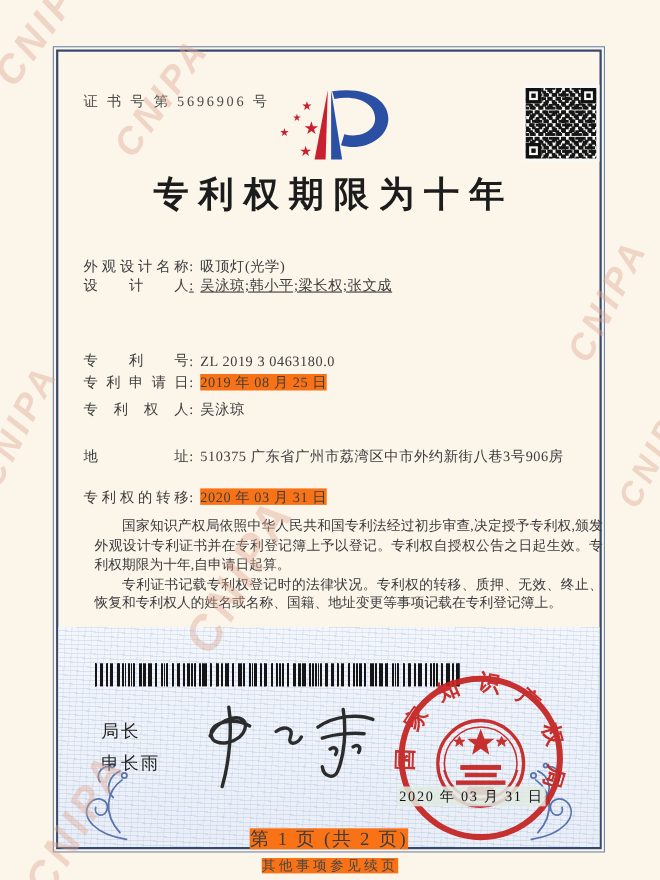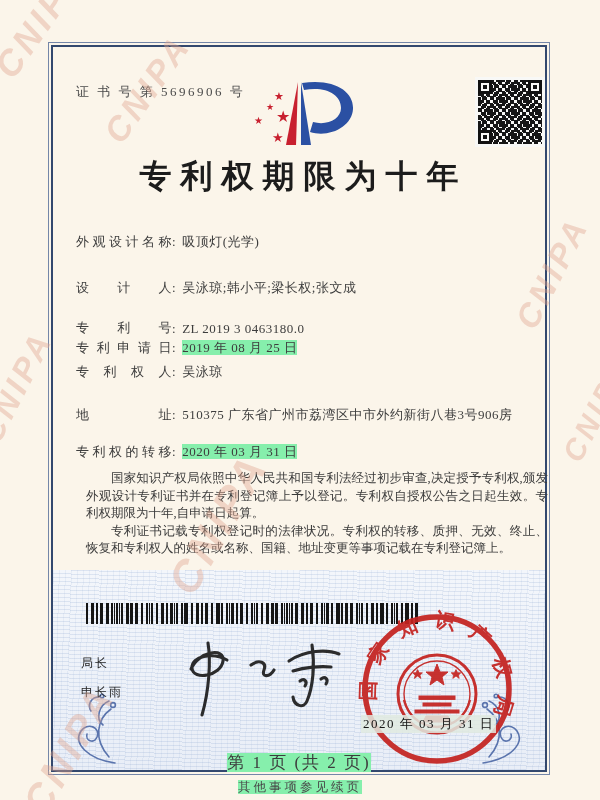--- a/index.html
+++ b/index.html
@@ -54,35 +54,35 @@
   .title{
     position:absolute;left:0;right:0;top:112px;text-align:center;z-index:4;
     font-size:32px;font-weight:700;color:#1c1c1c;letter-spacing:9px;text-indent:9px;
   }
   
   .field{position:absolute;left:27px;z-index:4;font-size:13px;color:#3d3d3d;letter-spacing:.5px;white-space:nowrap;}
   .field .lbl{display:inline-block;width:96px;text-align:justify;text-align-last:justify;vertical-align:bottom;}
   .field .colon{margin-right:6px;}
   .grant-right{position:absolute;left:262px;top:0;white-space:nowrap;}
   .grant-right .lbl{width:78px;}
-  .hl{background:#86efac;}
+  .hl{background:#f97316;}
   
   .paras{position:absolute;left:37px;top:427px;width:462px;z-index:4;
     font-size:12.5px;line-height:17.5px;color:#3b3b3b;text-align:justify;}
   .paras p{margin:0;text-indent:2em;}
   
   .barcode{
     position:absolute;left:37px;top:560px;width:332px;height:21px;z-index:4;
     background:
       repeating-linear-gradient(90deg,#151515 0 2px,transparent 2px 5px),
       repeating-linear-gradient(90deg,#151515 0 1px,transparent 1px 7px),
       repeating-linear-gradient(90deg,#151515 0 1px,transparent 1px 11px);
   }
-  .director{position:absolute;left:32px;z-index:4;font-family:"Liberation Sans","DejaVu Sans",sans-serif;
-    font-size:12px;color:#242424;letter-spacing:2px;}
+  .director{position:absolute;left:43px;z-index:4;font-family:"Liberation Sans","DejaVu Sans",sans-serif;
+    font-size:16px;color:#242424;letter-spacing:2px;}
   .dir-title{top:612px;}
   .dir-name{top:641px;}
   .signature{position:absolute;left:118px;top:592px;z-index:5;}
   .seal{position:absolute;left:303px;top:561px;z-index:5;opacity:.93;}
   .seal-date{
     position:absolute;left:312px;top:672px;z-index:6;
     font-size:13px;color:#141414;letter-spacing:1.5px;white-space:nowrap;
     background:rgba(224,234,224,.85);padding:0 2px;
   }
   .footer-page{position:absolute;left:0;right:0;top:708px;text-align:center;z-index:4;font-size:17px;color:#3d3d3d;letter-spacing:2px;}
@@ -143,21 +143,21 @@
     <text x="53" y="43" font-size="16" fill="#c8202f">★</text>
     <text x="31" y="45" font-size="10" fill="#c8202f">★</text>
     <text x="49" y="63" font-size="13" fill="#c8202f">★</text>
   </svg>
 
   <div class="title">专利权期限为十年</div>
 
   <div class="field" style="top:190px;">
     <span class="lbl">外观设计名称</span><span class="colon">:</span><span>吸顶灯(光学)</span>
   </div>
-  <div class="field" style="top:236px;">
+  <div class="field" style="top:208px;text-decoration:underline;">
     <span class="lbl">设计人</span><span class="colon">:</span><span>吴泳琼;韩小平;梁长权;张文成</span>
   </div>
   <div class="field" style="top:260px;margin-top:16px;">
     <span class="lbl">专利号</span><span class="colon">:</span><span>ZL 2019 3 0463180.0</span>
   </div>
   <div class="field" style="top:296px;">
     <span class="lbl">专利申请日</span><span class="colon">:</span><span class="hl">2019 年 08 月 25 日</span>
   </div>
   <div class="field" style="top:320px;">
     <span class="lbl">专利权人</span><span class="colon">:</span><span>吴泳琼</span>

